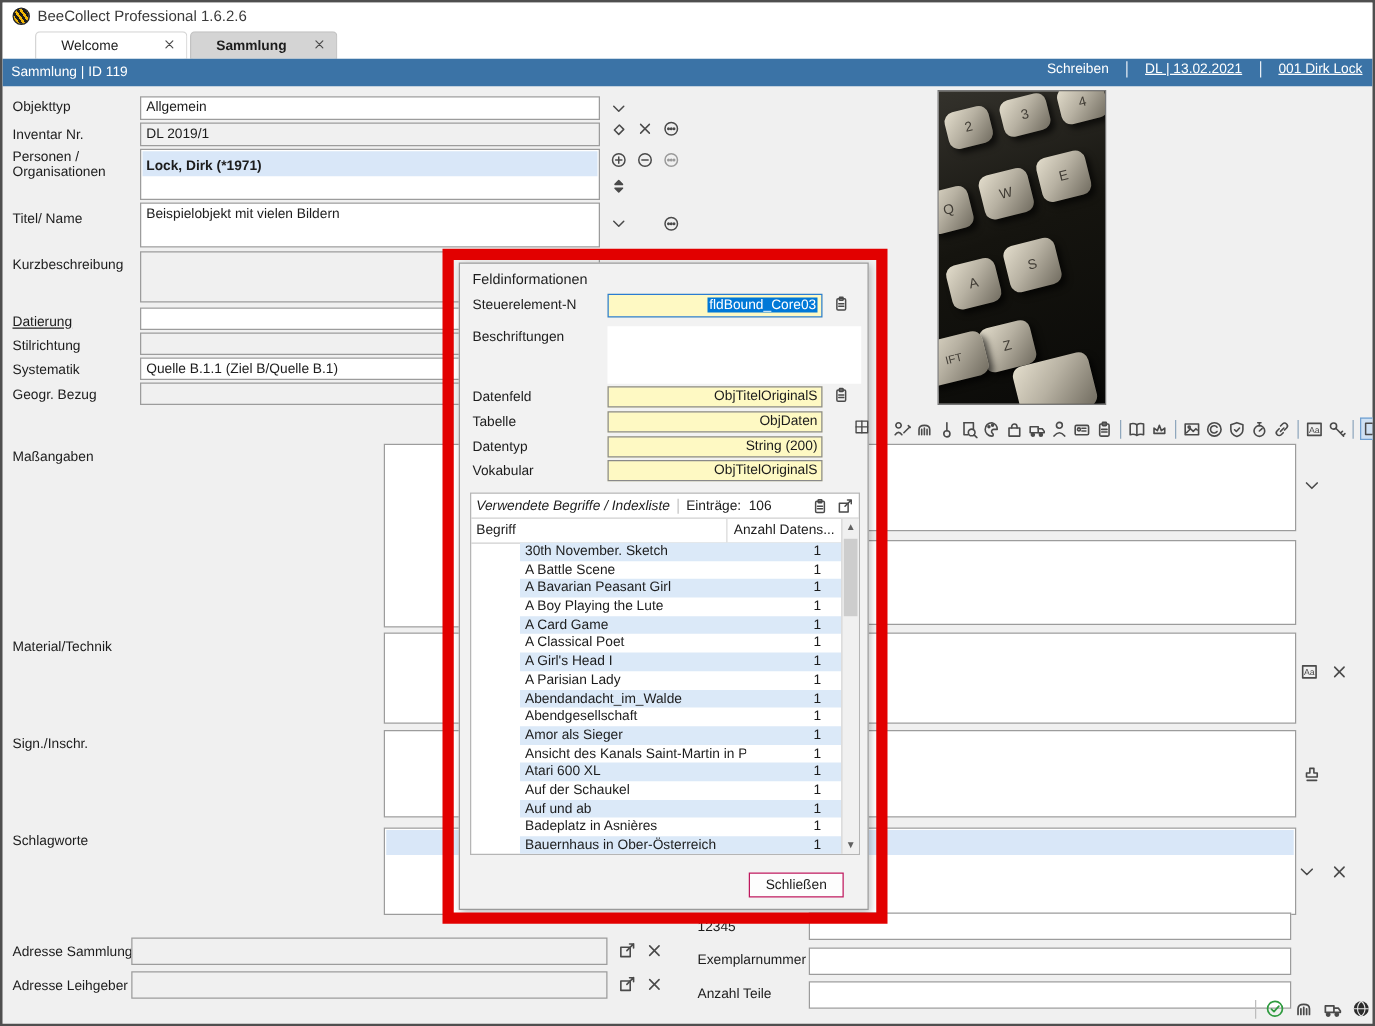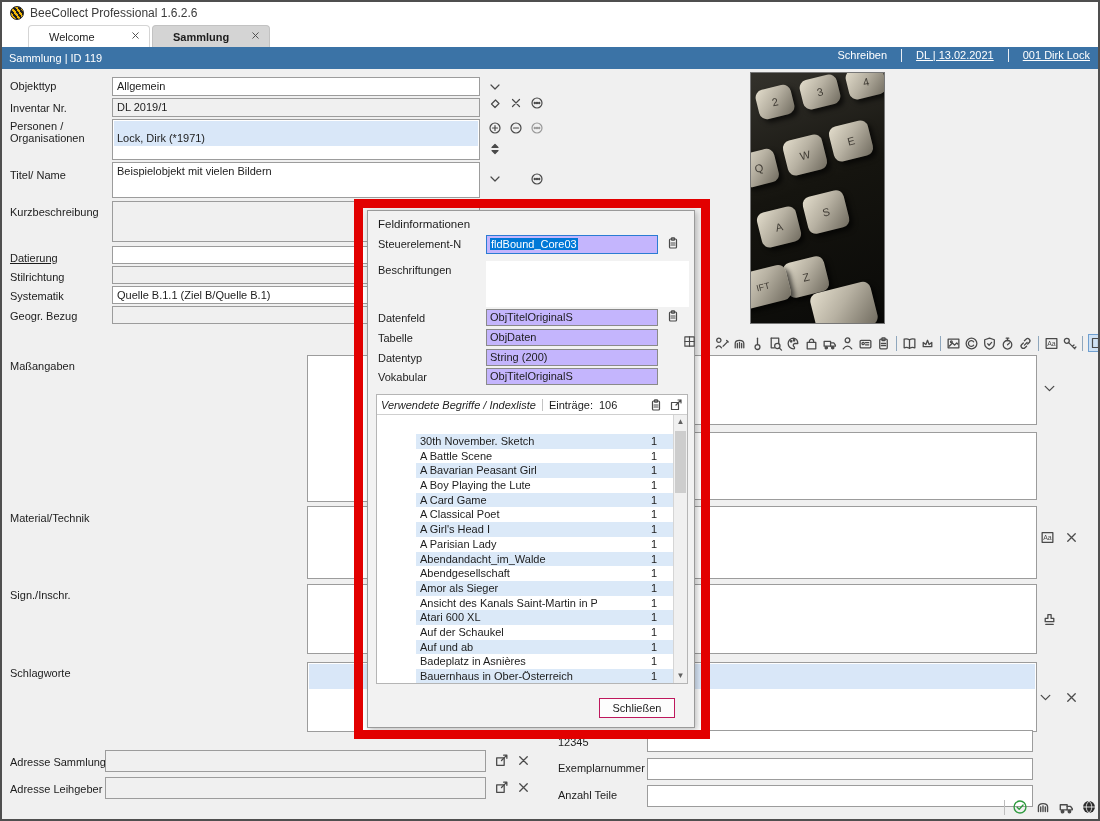--- a/index.html
+++ b/index.html
@@ -22,37 +22,37 @@
   .bluebar{left:0;top:45px;width:100%;height:22px;background:#3b73a6;color:#fff;line-height:22px;}
   .bluebar .bc{margin-left:7px;}
   .bb-right{position:absolute;right:8px;top:0;height:16px;display:flex;align-items:center;gap:14px;text-align:right;}
   .bb-sep{width:1px;height:13px;background:#e8eef5;}
   .bb-link{text-decoration:underline;cursor:pointer;}
   
   .flabel{color:#1c1c1c;}
   .box{box-sizing:border-box;border:1px solid #9c9c9c;background:#fff;padding:2px 4px;overflow:hidden;white-space:nowrap;}
   .ro{background:#f0f0f0;}
   .hl{background:#d9e7f8;}
-  .hline{height:15px;line-height:15px;margin:-1px -3px 0 -3px;padding:10px 3px 0 3px;}
+  .hline{height:15px;line-height:15px;margin:-1px -3px 0 -3px;padding:5px 3px 0 3px;font-weight:bold;}
   
   .ic{display:inline-block;line-height:0;}
   .ic svg{stroke:#4a4a4a;fill:none;stroke-width:1.2;stroke-linecap:round;stroke-linejoin:round;}
   .ic.dim svg{stroke:#9a9a9a;}
   
   .sectabs{left:0;top:330px;width:100%;height:22px;background:#aec8e2;display:flex;align-items:stretch;}
   .sectab{line-height:22px;padding:0 10px;color:#10233c;}
   .sectab.sel{background:#2e689f;color:#fff;}
   .toolbar{left:712px;top:330px;height:22px;display:flex;align-items:center;gap:3px;}
   .tbsep{width:1px;height:15px;background:#8fa7bd;margin:0 2px;}
   .tb-active{border:1px solid #6f9fd0;background:#cfe1f3;padding:1px;line-height:0;}
   
   .dialog{left:365px;top:208px;width:328px;height:518px;background:#f2f2f2;
     border:1px solid #9a9a9a;box-sizing:border-box;z-index:40;box-shadow:2px 2px 6px rgba(0,0,0,.25);}
   .dialog .abs{position:absolute;}
-  .dinput{box-sizing:border-box;border:1px solid #8a8a8a;background:#c4b5fd;height:17px;line-height:15px;padding:0 3px;overflow:hidden;white-space:nowrap;}
+  .dinput{box-sizing:border-box;border:1px solid #8a8a8a;background:#fef9c3;height:17px;line-height:15px;padding:0 3px;overflow:hidden;white-space:nowrap;text-align:right;}
   .focus{border:1px solid #2b7cd3;height:19px;line-height:17px;}
   .sel-text{background:#0078d7;color:#fff;padding:0 1px;}
   .ilist{left:8px;top:183px;width:312px;height:290px;background:#fff;border:1px solid #b5b5b5;box-sizing:border-box;}
   .ilist-bar{position:absolute;left:0;top:0;right:0;height:20px;border-bottom:1px solid #cfcfcf;display:flex;align-items:center;gap:6px;padding:0 4px;box-sizing:border-box;}
   .ilist-title{font-style:italic;}
   .ilist-sep{width:1px;height:12px;background:#c4c4c4;}
   .ihdr{position:absolute;left:0;top:20px;right:14px;height:19px;border-bottom:1px solid #d0d0d0;display:flex;align-items:center;}
   .ihdr .b{flex:1;padding-left:4px;border-right:1px solid #d9d9d9;height:100%;line-height:19px;}
   .ihdr .c{width:86px;text-align:left;padding-left:5px;line-height:19px;}
   .irows{position:absolute;left:0;top:39px;right:14px;bottom:0;overflow:hidden;}
@@ -423,20 +423,24 @@
         <span class="ic"><svg width="14" height="14" viewBox="0 0 14 14">
               <rect x="3.5" y="3" width="7" height="9" rx="1"></rect>
               <rect x="5.5" y="1.8" width="3" height="2.4" rx="0.5"></rect>
               <path d="M5,7 H9 M5,9 H9"></path>
             </svg></span>
         <span class="ic"><svg width="14" height="14" viewBox="0 0 14 14">
               <rect x="2.5" y="4.5" width="7" height="7"></rect>
               <path d="M7,7 L12,2 M9,2 H12 V5"></path>
             </svg></span>
       </div>
+      <div class="ihdr">
+        <span class="b">Begriff</span>
+        <span class="c">Anzahl Datens...</span>
+      </div>
       <div class="irows" id="index-rows">
           <div class="irow alt">
             <span class="b">30th November. Sketch</span>
             <span class="c">1</span>
           </div>
           <div class="irow">
             <span class="b">A Battle Scene</span>
             <span class="c">1</span>
           </div>
           <div class="irow alt">

